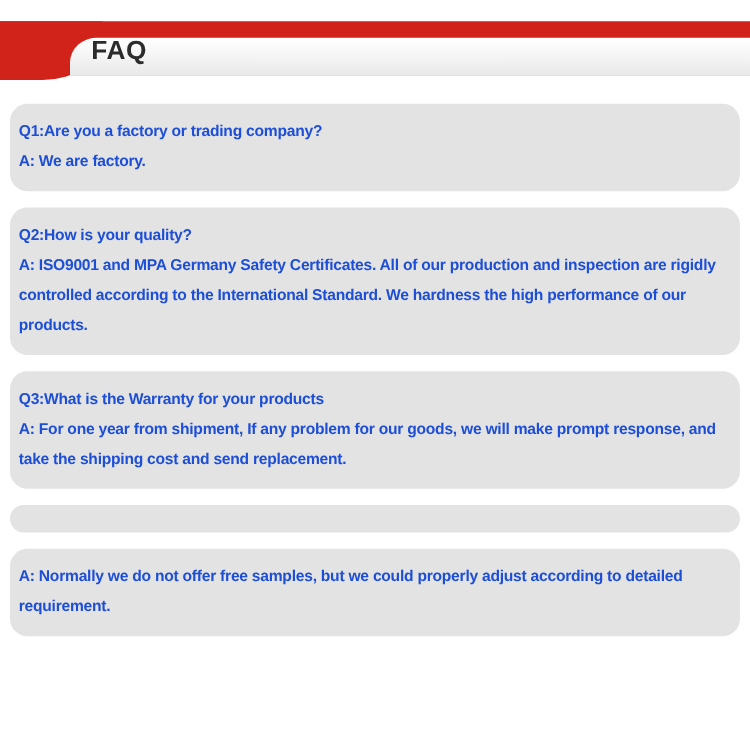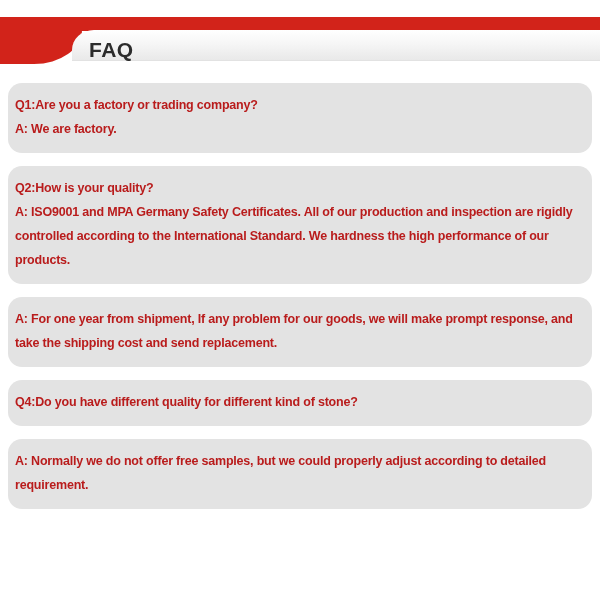--- a/index.html
+++ b/index.html
@@ -16,25 +16,25 @@
   .red-bar {
     position: absolute; top: 17px; left: 0; right: 0; height: 14px;
     background: #d2231a;
   }
   .red-swoosh {
     position: absolute; top: 17px; left: 0; width: 82px; height: 47px;
     background: #d2231a;
     border-bottom-right-radius: 48px 34px;
   }
   .title-strip {
-    position: absolute; top: 30px; left: 72px; right: 0; height: 31px;
+    position: absolute; top: 30px; left: 56px; right: 0; height: 31px;
     background: linear-gradient(180deg, #ffffff 0%, #f6f6f6 45%, #e9e9e9 100%);
     border-top-left-radius: 22px 20px;
     border-bottom: 1px solid #e2e2e2;
-    display: flex; align-items: flex-end;
+    display: flex; align-items: flex-start;
   }
   .title-strip h1 {
     padding-left: 17px;
     font-size: 21px;
     font-weight: 700;
     color: #2c2c2c;
     letter-spacing: 0.5px;
     line-height: 1;
   }
 
@@ -44,21 +44,21 @@
     background: #e3e3e3;
     border-radius: 14px;
     padding: 10px 8px 12px 7px;
     margin-bottom: 13px;
   }
   .faq-card .q,
   .faq-card .a {
     font-size: 12.5px;
     font-weight: 700;
     letter-spacing: -0.2px;
-    color: #b91c1c;
+    color: #1d4ed8;
     line-height: 24px;
   }
 </style>
 </head>
 <body>
 
 <header class="header">
   <div class="red-bar"></div>
   <div class="red-swoosh"></div>
   <div class="title-strip">
@@ -72,24 +72,24 @@
     <div class="q">Q1:Are you a factory or trading company?</div>
     <div class="a">A: We are factory.</div>
   </section>
 
   <section class="faq-card">
     <div class="q">Q2:How is your quality?</div>
     <div class="a">A: ISO9001 and MPA Germany Safety Certificates. All of our production and inspection are rigidly controlled according to the International Standard. We hardness the high performance of our products.</div>
   </section>
 
   <section class="faq-card">
+    <div class="q">Q3:What is the Warranty for your products</div>
     <div class="a">A: For one year from shipment, If any problem for our goods, we will make prompt response, and take the shipping cost and send replacement.</div>
   </section>
 
   <section class="faq-card">
-    <div class="q">Q4:Do you have different quality for different kind of stone?</div>
   </section>
 
   <section class="faq-card">
     <div class="a">A: Normally we do not offer free samples, but we could properly adjust according to detailed requirement.</div>
   </section>
 
 </main>
 
 </body></html>

